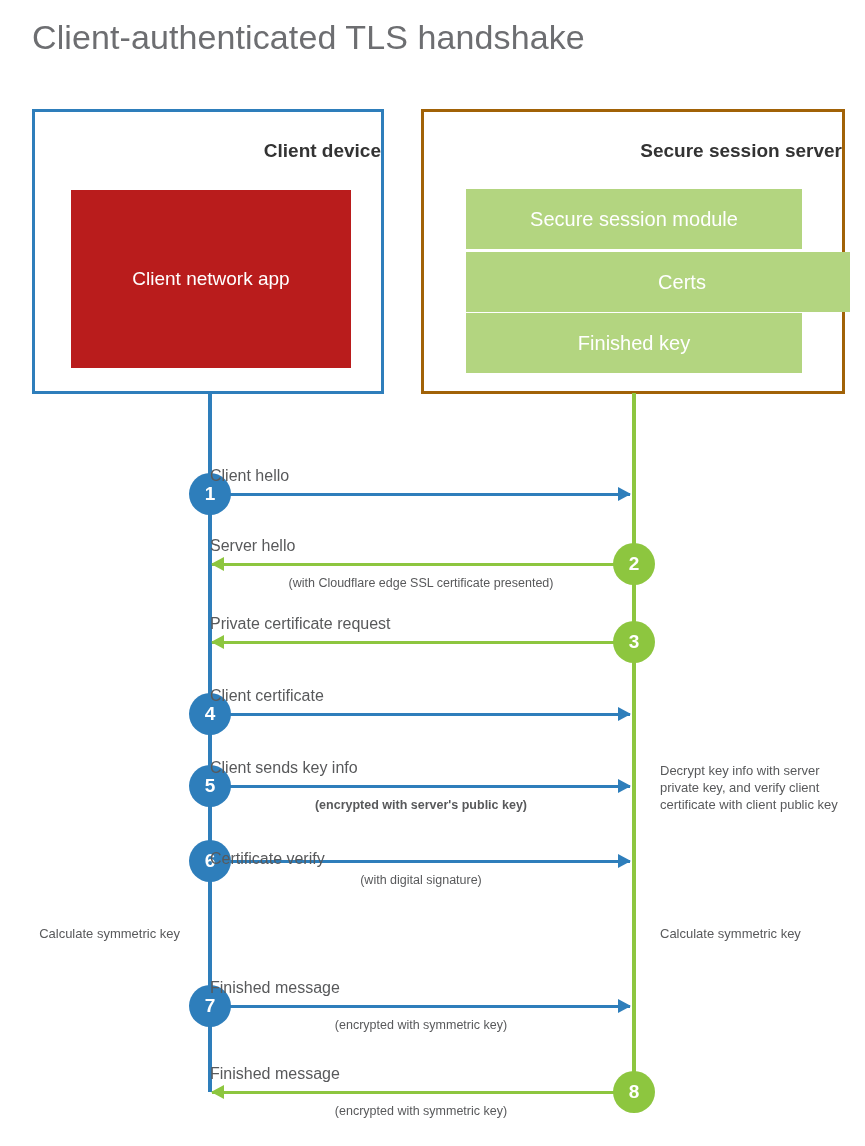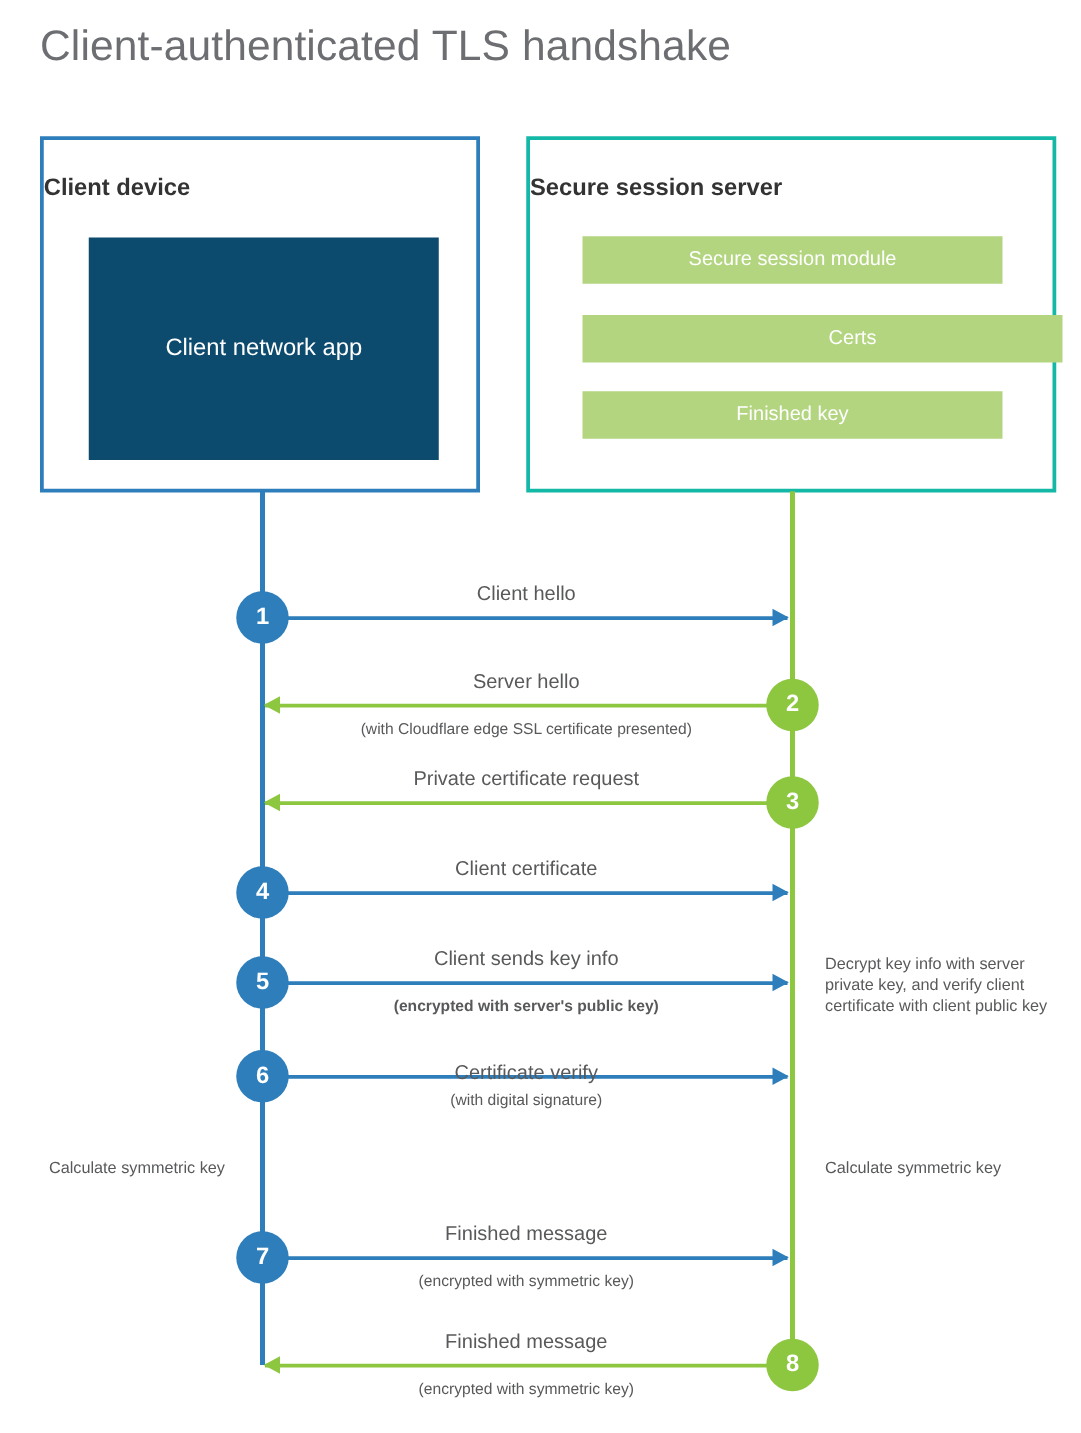--- a/index.html
+++ b/index.html
@@ -13,39 +13,39 @@
   
   .title{
     position:absolute;left:32px;top:18px;
     font-size:34px;font-weight:400;color:#6d6e71;
     letter-spacing:.1px;white-space:nowrap;
   }
 
   
   .entity-box{position:absolute;background:#ffffff;box-sizing:border-box;}
   .entity-box.client{left:32px;top:109px;width:352px;height:285px;border:3px solid #2e7ebb;}
-  .entity-box.server{left:421px;top:109px;width:424px;height:285px;border:3px solid #14b8a6;text-decoration:underline;}
+  .entity-box.server{left:421px;top:109px;width:424px;height:285px;border:3px solid #a16207;text-decoration:underline;}
 
   .entity-title{
     position:absolute;left:0;right:0;top:28px;
-    text-align:left;font-size:19px;font-weight:bold;color:#333333;
+    text-align:right;font-size:19px;font-weight:bold;color:#333333;
   }
 
   .client-app{
     position:absolute;left:36px;top:78px;width:280px;height:178px;
-    background:#0c4a6e;color:#ffffff;
+    background:#b91c1c;color:#ffffff;
     display:flex;align-items:center;justify-content:center;text-align:center;
     font-size:19px;line-height:26px;font-weight:400;
   }
 
   .server-bar{
-    position:absolute;left:42px;width:336px;height:38px;
+    position:absolute;left:42px;width:336px;height:60px;
     background:#b3d580;color:#ffffff;
     display:flex;align-items:center;justify-content:center;
-    font-size:16px;font-weight:400;
+    font-size:20px;font-weight:400;
   }
   .server-bar.b0{top:77px;}
   .server-bar.b1{top:140px;padding-left:48px;}
   .server-bar.b2{top:201px;}
 
   
   .lifeline{position:absolute;width:4px;}
   .lifeline.client{left:208px;top:393px;height:699px;background:#2e7ebb;}
   .lifeline.server{left:632px;top:393px;height:699px;background:#8dc63f;}
 
@@ -61,21 +61,21 @@
   .step-circle{
     position:absolute;width:42px;height:42px;border-radius:50%;
     display:flex;align-items:center;justify-content:center;
     color:#ffffff;font-size:19px;font-weight:bold;
   }
   .step-circle.blue{background:#2e7ebb;left:189px;}
   .step-circle.green{background:#8dc63f;left:613px;}
 
   
   .msg-label{
-    position:absolute;left:210px;width:422px;text-align:center;
+    position:absolute;left:210px;width:422px;text-align:left;
     font-size:16px;color:#58595b;white-space:nowrap;
   }
   .msg-sublabel{
     position:absolute;left:210px;width:422px;text-align:center;
     font-size:12.5px;color:#58595b;white-space:nowrap;
   }
 
   .side-note{
     position:absolute;font-size:13px;line-height:17px;color:#58595b;
   }

